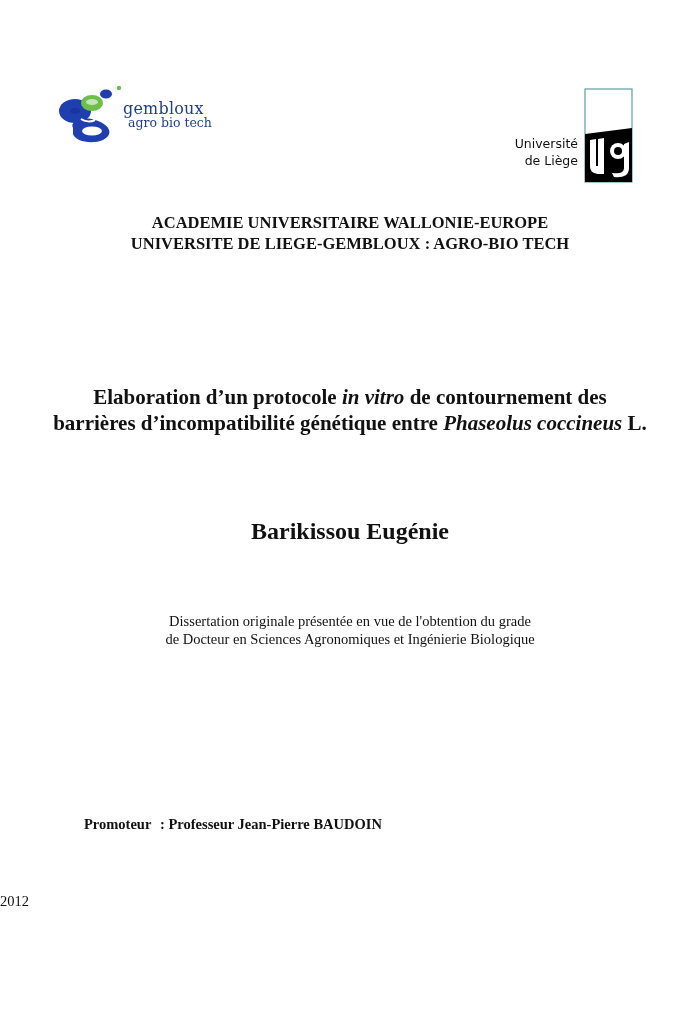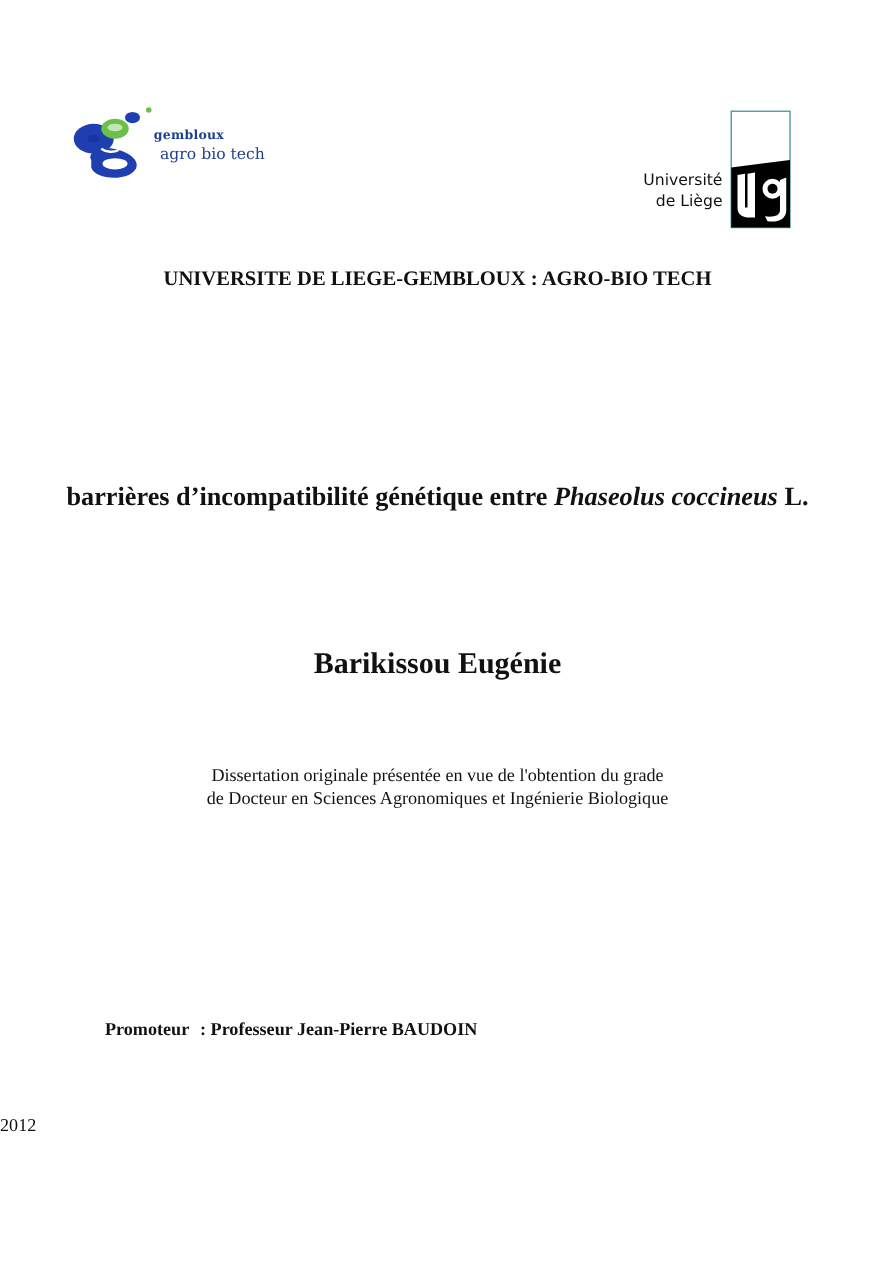--- a/index.html
+++ b/index.html
@@ -2,21 +2,21 @@
 <html><head>
   <meta charset="utf-8">
   <style>
     html, body { margin: 0; padding: 0; background: #ffffff; }
     body { width: 700px; height: 1028px; position: relative; overflow: hidden;
            font-family: "Liberation Serif", serif; color: #111111; }
     .abs { position: absolute; }
     .gembloux-logo { left: 55px; top: 78px; width: 175px; height: 70px; }
     .gembloux-text { position: absolute; left: 68px; top: 24px; color: #1f3f8f;
                      font-family: "DejaVu Serif", serif; line-height: 14px; }
-    .gembloux-text .l1 { font-size: 10px; font-weight: bold; letter-spacing: 0.2px; }
+    .gembloux-text .l1 { font-size: 16px; font-weight: normal; letter-spacing: 0.2px; }
     .gembloux-text .l2 { font-size: 12.5px; padding-left: 5px; }
     .ulg-logo { left: 500px; top: 86px; width: 140px; height: 100px; }
     .ulg-text { position: absolute; right: 62px; top: 49px; text-align: right;
                 font-family: "DejaVu Sans", sans-serif; font-size: 12.5px; line-height: 17px; color: #111; }
     .institution { left: 0; width: 700px; top: 212px; text-align: center; font-weight: bold;
                    font-size: 16.5px; line-height: 21px; }
     .title { left: 0; width: 700px; top: 385px; text-align: center; font-weight: bold;
              font-size: 21px; line-height: 25.5px; }
     .title i { font-weight: bold; }
     .author { left: 0; width: 700px; top: 518px; text-align: center; font-weight: bold; font-size: 24px; }
@@ -55,24 +55,26 @@
     <rect x="1" y="1" width="47" height="93" fill="none" stroke="#5aa0a8" stroke-width="1.2"></rect>
     <path d="M1 46 L48 40 L48 94 L1 94 Z" fill="#000000"></path>
     <path d="M6 52 L6 78 C 6 84, 10 86, 16 86 L 20 86 L 20 50 L 14 51 L 14 78 L 12 78 L 12 51 Z" fill="#ffffff"></path>
     <circle cx="34" cy="63" r="8" fill="#ffffff"></circle>
     <circle cx="34" cy="63" r="4" fill="#000000"></circle>
     <path d="M40 56 L45 54 L45 80 C45 88, 38 90, 30 89 L 28 85 C 34 86, 40 85, 40 80 Z" fill="#ffffff"></path>
   </svg>
 </div>
 
 <div class="abs institution">
+  <div>ACADEMIE UNIVERSITAIRE WALLONIE-EUROPE</div>
   <div>UNIVERSITE DE LIEGE-GEMBLOUX : AGRO-BIO TECH</div>
 </div>
 
 <div class="abs title">
+  <div><span>Elaboration d’un protocole </span><i>in vitro</i><span> de contournement des</span></div>
   <div><span>barrières d’incompatibilité génétique entre </span><i>Phaseolus coccineus</i><span> L.</span></div>
 </div>
 
 <div class="abs author">Barikissou Eugénie</div>
 
 <div class="abs dissertation">
   <div>Dissertation originale présentée en vue de l'obtention du grade</div>
   <div>de Docteur en Sciences Agronomiques et Ingénierie Biologique</div>
 </div>
 

